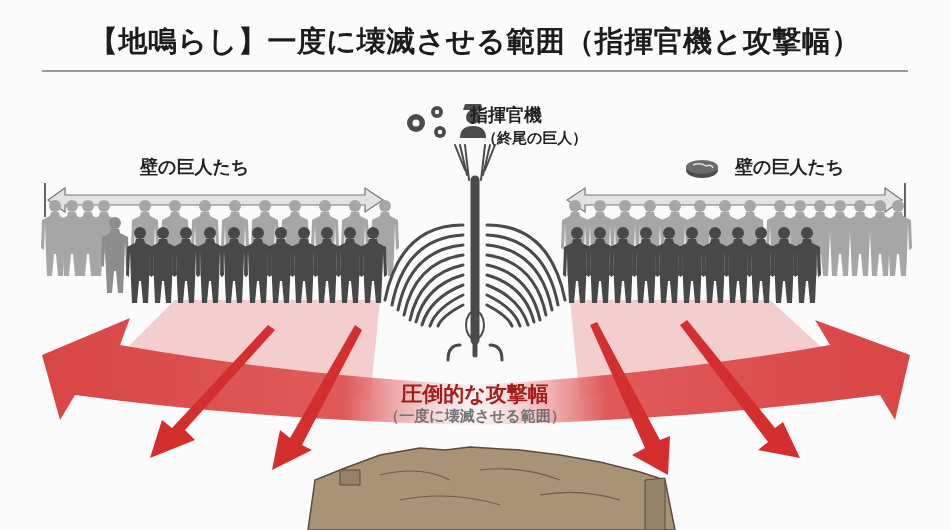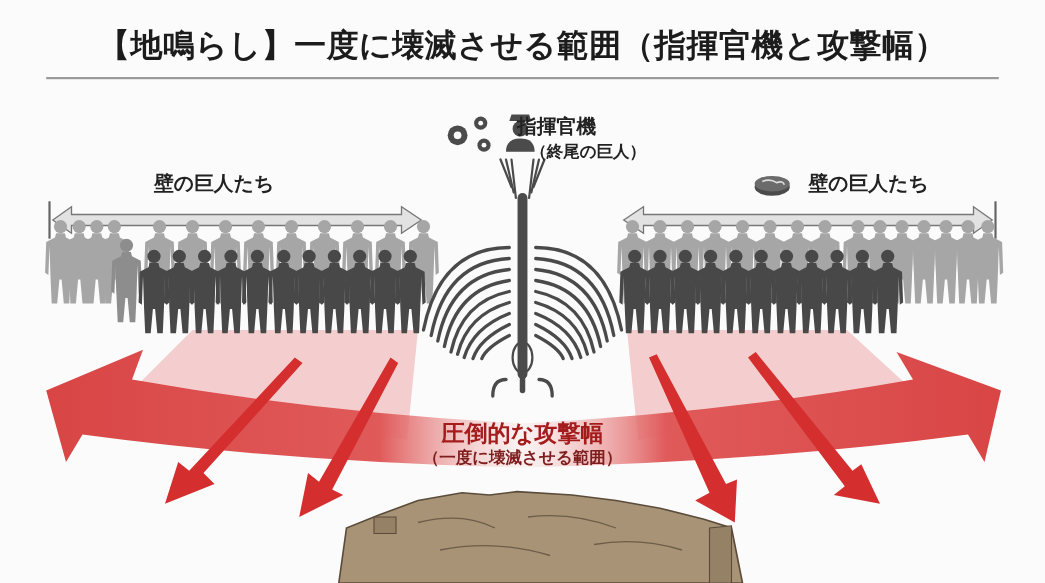--- a/index.html
+++ b/index.html
@@ -6,21 +6,21 @@
   body{width:950px;height:530px;background:#fbfbfb;overflow:hidden;position:relative;font-family:"DejaVu Sans","Liberation Sans",sans-serif;}
   .title{position:absolute;left:0;top:22px;width:950px;text-align:center;font-size:29px;font-weight:bold;color:#1c1c1c;letter-spacing:0.5px;}
   .title-rule{position:absolute;left:42px;top:70px;width:866px;height:2px;background:#9a9a9a;}
   svg.art{position:absolute;left:0;top:0;}
   .label{position:absolute;font-weight:bold;color:#222;}
   .lbl-left{left:140px;top:155px;font-size:18px;}
   .lbl-right{left:735px;top:155px;font-size:18px;}
   .lbl-end1{left:470px;top:103px;font-size:18px;}
   .lbl-end2{left:482px;top:129px;font-size:15px;}
   .atk1{position:absolute;left:0;width:950px;top:380px;text-align:center;font-size:21px;font-weight:bold;color:#a51c1c;}
-  .atk2{position:absolute;left:0;width:950px;top:407px;text-align:center;font-size:15px;font-weight:bold;color:#7f1d1d;}
+  .atk2{position:absolute;left:0;width:950px;top:407px;text-align:center;font-size:15px;font-weight:bold;color:#737373;}
 </style>
 </head>
 <body>
 
 <div class="title">【地鳴らし】一度に壊滅させる範囲（指揮官機と攻撃幅）</div>
 <div class="title-rule"></div>
 
 <svg class="art" width="950" height="530" viewBox="0 0 950 530">
   <defs>
     <linearGradient id="bandL" x1="0" x2="1" y1="0" y2="0">

